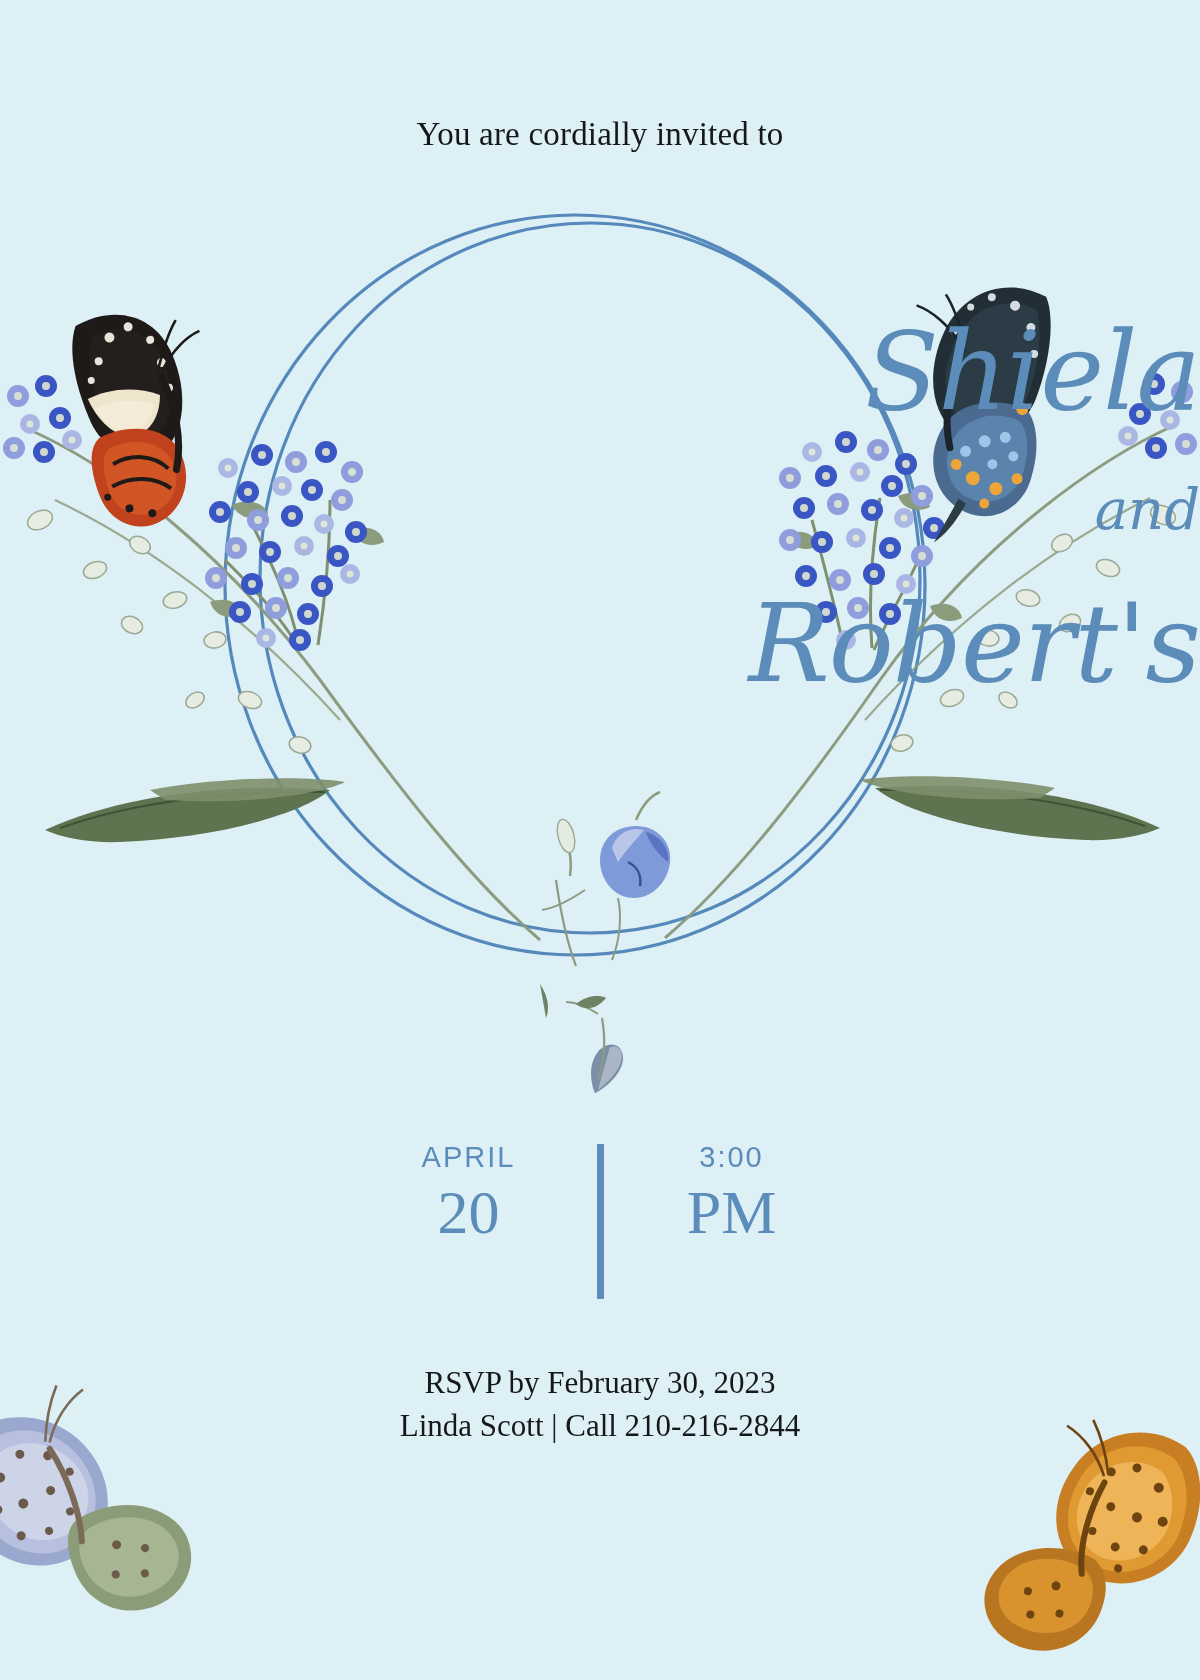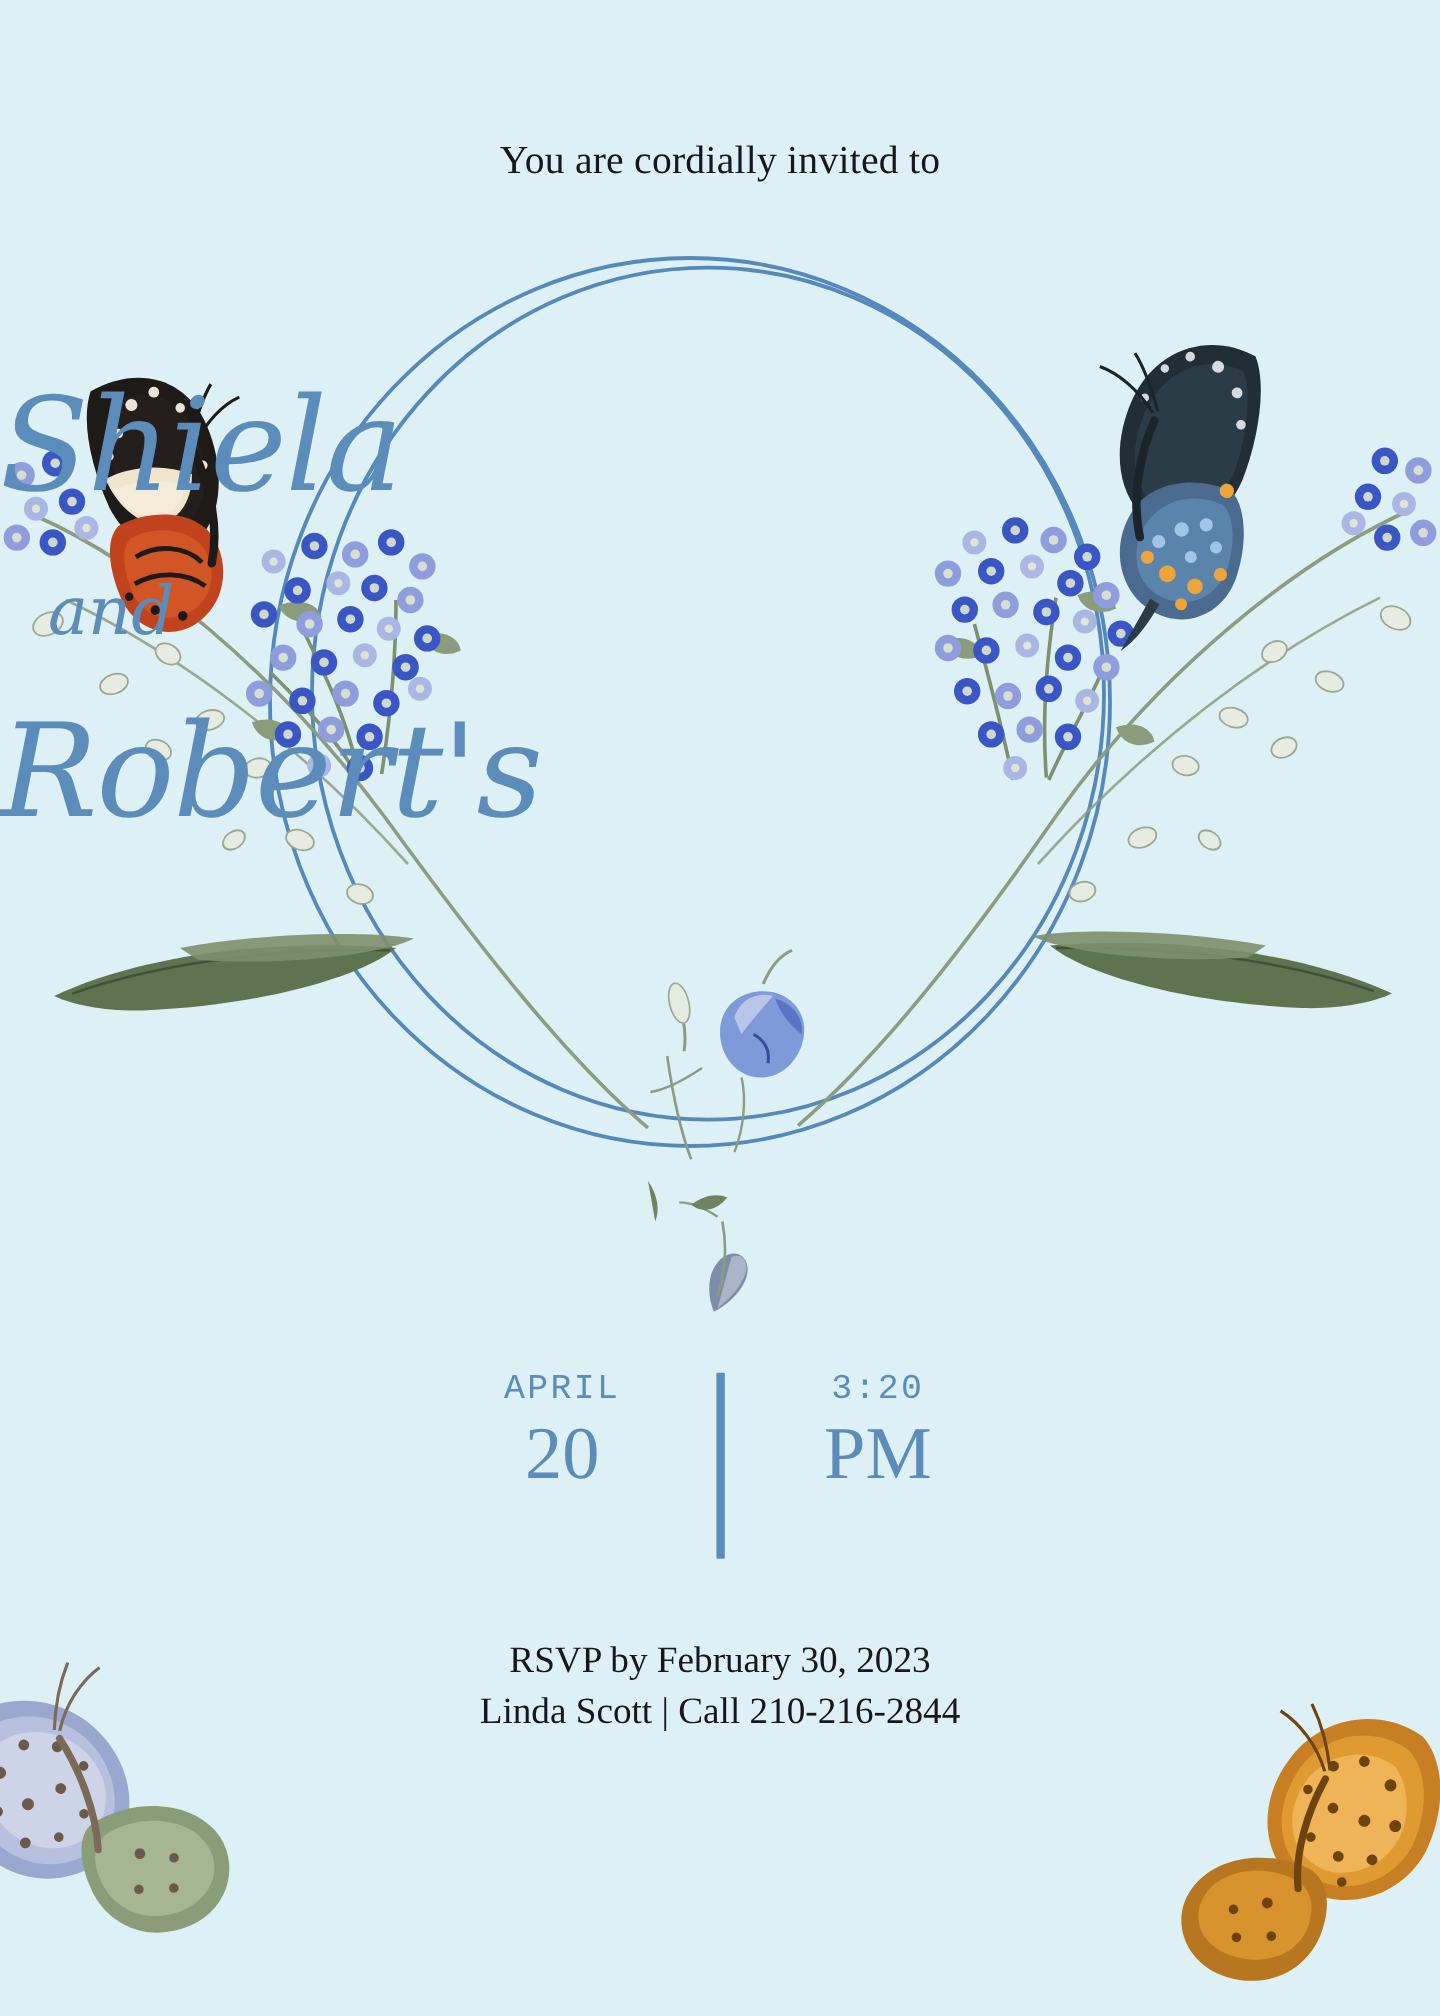--- a/index.html
+++ b/index.html
@@ -39,21 +39,21 @@
     text-align: center;
     font-size: 33px;
     color: #16171a;
     font-family: "Liberation Serif", serif;
     letter-spacing: 0.2px;
   }
 
   .name-line {
     position: absolute;
     left: 0; right: 0;
-    text-align: left;
+    text-align: right;
     color: #5b8cba;
     font-family: "DejaVu Serif", serif;
     font-style: italic;
     font-weight: 400;
   }
   .name-first {
     top: 318px;
     font-size: 108px;
     line-height: 1;
     letter-spacing: -1px;
@@ -103,21 +103,21 @@
   }
   .dt-col {
     width: 180px;
     text-align: center;
   }
   .dt-label {
     font-size: 29px;
     letter-spacing: 2px;
     line-height: 1.5;
     color: #5b8cba;
-    font-family: Liberation Mono, monospace;
+    font-family: Liberation Sans, sans-serif;
   }
   .dt-value {
     font-size: 62px;
     line-height: 1.05;
     color: #5b8cba;
     font-family: "Liberation Serif", serif;
   }
   .dt-divider {
     width: 7px;
     height: 155px;
@@ -504,21 +504,21 @@
 
     <div class="datetime">
       <div class="dt-col">
         <div class="dt-label">APRIL</div>
         <div class="dt-value">20</div>
       </div>
 
       <div class="dt-divider"></div>
 
       <div class="dt-col">
-        <div class="dt-label">3:20</div>
+        <div class="dt-label">3:00</div>
         <div class="dt-value">PM</div>
       </div>
     </div>
 
     <div class="rsvp">
       <div>RSVP by February 30, 2023</div>
       <div>Linda Scott | Call 210-216-2844</div>
     </div>
 
   </div>

